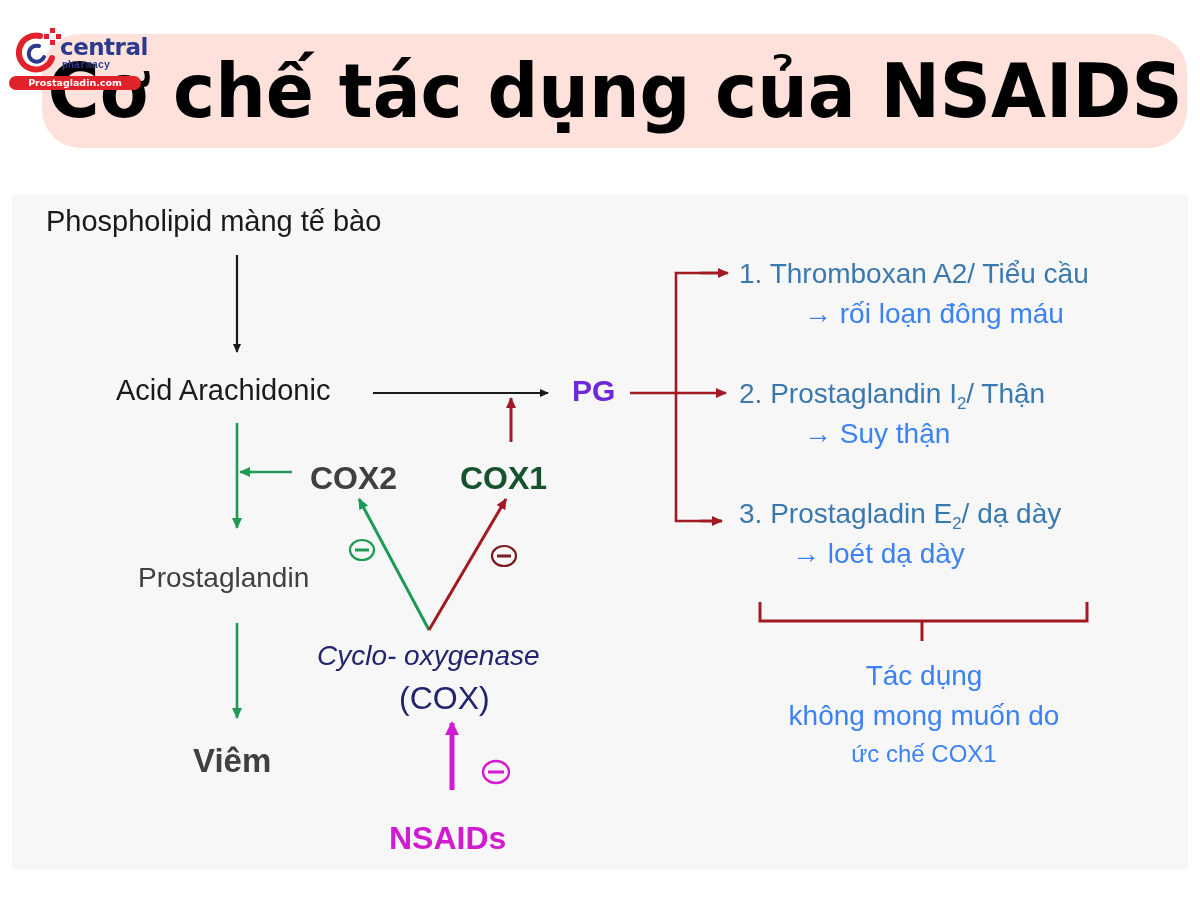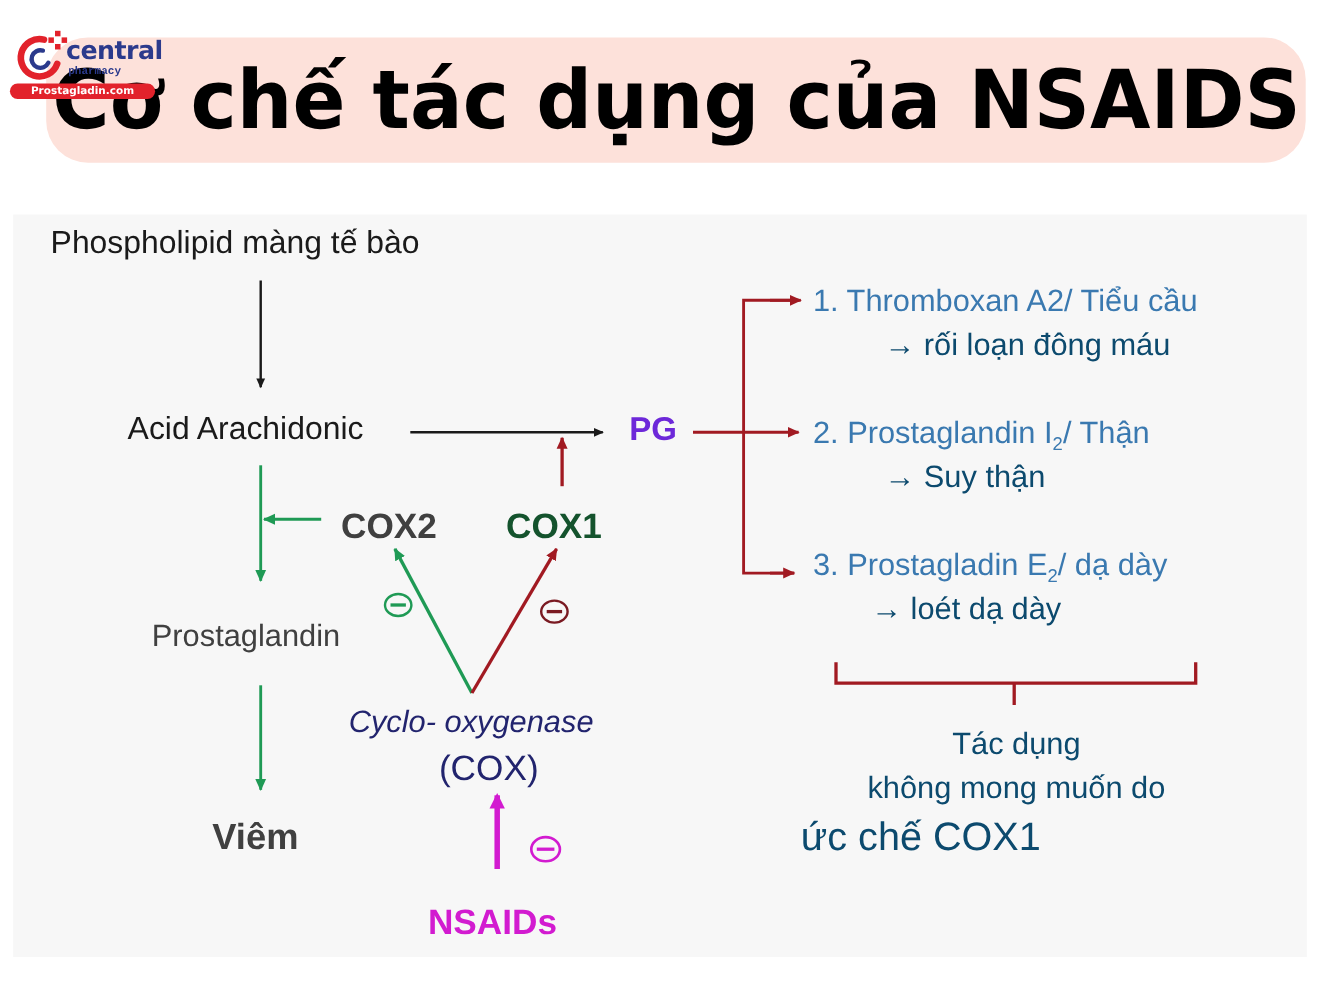--- a/index.html
+++ b/index.html
@@ -45,21 +45,21 @@
     background: #f7f7f7;
   }
   .lbl { position: absolute; white-space: nowrap; font-family: "Liberation Sans", sans-serif; }
   .black { color: #1a1a1a; }
   .green { color: #404040; }
   .darkred { color: #14532d; }
   .orange { color: #6d28d9; }
   .blue { color: #3a79b0; }
   .navy { color: #22246e; }
   .magenta { color: #d21bd0; }
-  .redtext { color: #0c4a6e; }
+  .redtext { color: #3b82f6; }
   sub { font-size: 0.6em; vertical-align: -0.35em; }
 
   svg.overlay { position: absolute; left: 0; top: 0; }
 </style>
 </head>
 <body>
 
 <div class="title-pill"></div>
 <div class="title-text">Cơ chế tác dụng của NSAIDS</div>
 
@@ -149,13 +149,13 @@
 <div class="lbl redtext" style="left:804px;top:298px;font-size:28px;">→ rối loạn đông máu</div>
 
 <div class="lbl blue" style="left:739px;top:378px;font-size:28px;"><span>2. Prostaglandin I</span><sub>2</sub><span>/ Thận</span></div>
 <div class="lbl redtext" style="left:804px;top:418px;font-size:28px;">→ Suy thận</div>
 
 <div class="lbl blue" style="left:739px;top:498px;font-size:28px;"><span>3. Prostagladin E</span><sub>2</sub><span>/ dạ dày</span></div>
 <div class="lbl redtext" style="left:792px;top:538px;font-size:28px;">→ loét dạ dày</div>
 
 <div class="lbl redtext" style="left:760px;top:660px;width:328px;text-align:center;font-size:28px;">Tác dụng</div>
 <div class="lbl redtext" style="left:740px;top:700px;width:368px;text-align:center;font-size:28px;">không mong muốn do</div>
-<div class="lbl redtext" style="left:728px;top:740px;width:328px;font-size:36px;">ức chế COX1</div>
+<div class="lbl redtext" style="left:760px;top:740px;width:328px;text-align:center;font-size:24px;">ức chế COX1</div>
 
 </body></html>

